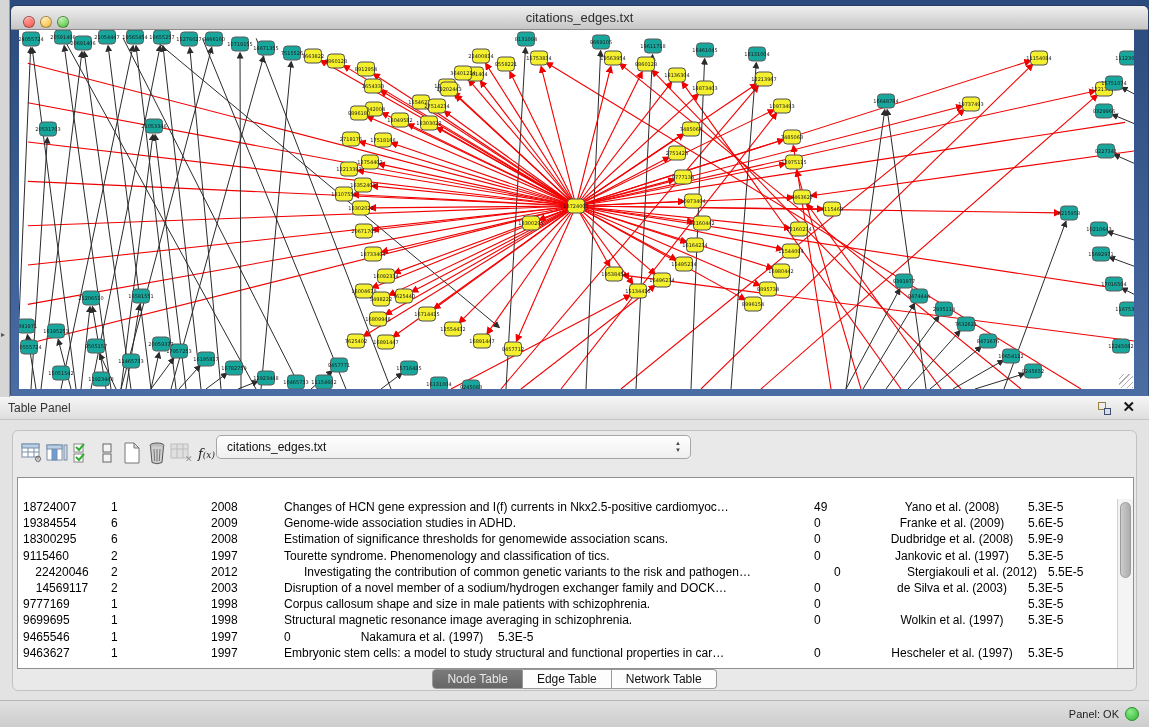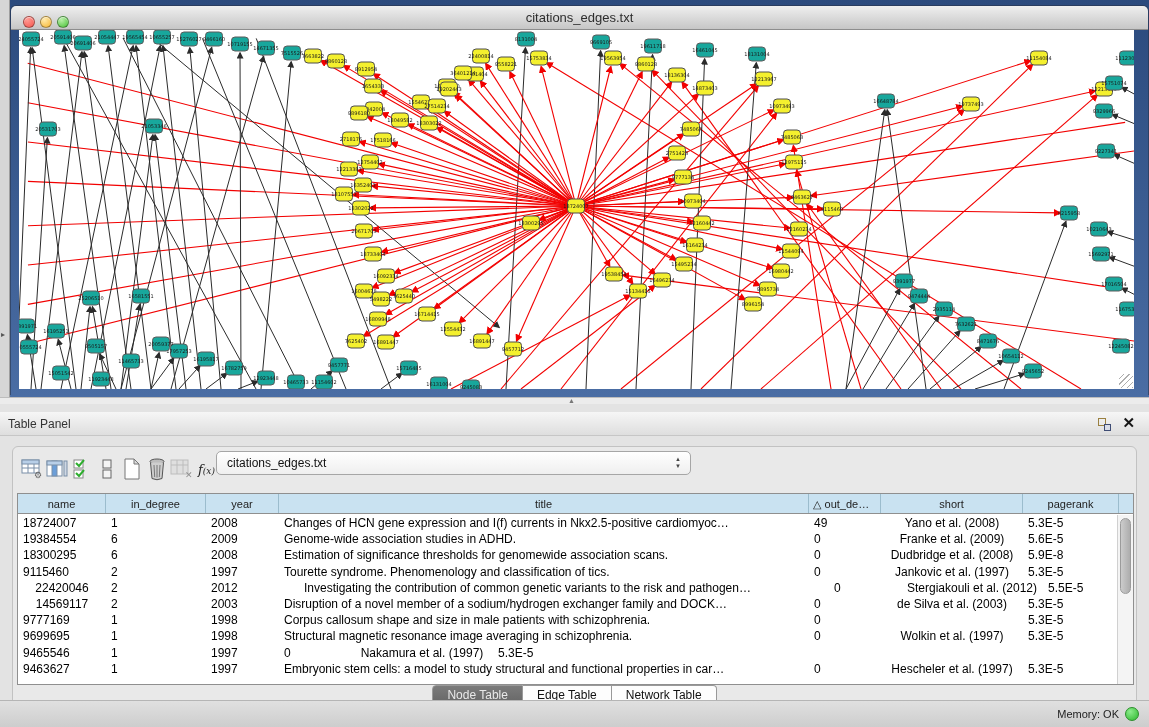--- a/index.html
+++ b/index.html
@@ -34,21 +34,21 @@
   .node-label { font-family:"DejaVu Sans", sans-serif; font-size:5px; fill:#1a1a1a; text-anchor:middle; }
   .grip { position:absolute; right:1px; bottom:1px; width:14px; height:14px;
           background:repeating-linear-gradient(135deg, transparent 0 3px, #9a9a9a 3px 4px); opacity:.8; }
 
   
   .divider { position:absolute; top:397px; left:0; width:1149px; height:7px;
              background:#ececec; border-top:1px solid #bdbdbd; }
   .divider .grip-arrow { position:absolute; left:568px; top:-1px; font-size:7px; color:#777; }
 
   
-  .table-panel { position:absolute; top:412px; left:0; width:1149px; height:296px; background:#e3e3e3; }
+  .table-panel { position:absolute; top:396px; left:0; width:1149px; height:296px; background:#e3e3e3; }
   .panel-header { position:relative; height:24px; background:linear-gradient(#f6f6f6,#dedede);
                   border-bottom:1px solid #c6c6c6; }
   .panel-title { font-size:12px; color:#333; padding-left:8px; line-height:24px; }
   .float-icon { position:absolute; right:38px; top:6px; width:13px; height:13px; }
   .float-icon .sq1 { position:absolute; left:0; top:0; width:8px; height:8px; border:1px solid #9a8040; }
   .float-icon .sq2 { position:absolute; right:0; bottom:0; width:7px; height:7px;
                      border:1px solid #3e4c74; background:#d8dce8; }
   .close-icon { position:absolute; right:14px; top:2px; font-size:15px; font-weight:bold; color:#161616; }
 
   .panel-body { position:absolute; left:12px; top:34px; width:1125px; height:261px;
@@ -850,29 +850,20 @@
           <span class="fx">f<small>(x)</small></span>
         </span>
       </div>
 
       <div class="combo">
         <div class="val">citations_edges.txt</div>
         <div class="arrows">▲<br>▼</div>
       </div>
 
       <div class="tableview">
-        <div class="thead">
-            <div class="th" style="width: 88px;">name</div>
-            <div class="th" style="width: 100px;">in_degree</div>
-            <div class="th" style="width: 73px;">year</div>
-            <div class="th" style="width: 530px;">title</div>
-            <div class="th sorted" style="width: 72px;">△ out_de…</div>
-            <div class="th" style="width: 142px;">short</div>
-            <div class="th" style="width: 96px;">pagerank</div>
-          </div>
         <div class="rows">
             <div class="tr">
               <div class="td" style="width: 88px;">18724007</div>
               <div class="td" style="width: 100px;">1</div>
               <div class="td" style="width: 73px;">2008</div>
               <div class="td" style="width: 530px;">Changes of HCN gene expression and I(f) currents in Nkx2.5-positive cardiomyoc…</div>
               <div class="td" style="width: 72px;">49</div>
               <div class="td center" style="width: 142px;">Yano et al. (2008)</div>
               <div class="td" style="width: 96px;">5.3E-5</div>
             </div>
@@ -885,21 +876,21 @@
               <div class="td center" style="width: 142px;">Franke et al. (2009)</div>
               <div class="td" style="width: 96px;">5.6E-5</div>
             </div>
             <div class="tr">
               <div class="td" style="width: 88px;">18300295</div>
               <div class="td" style="width: 100px;">6</div>
               <div class="td" style="width: 73px;">2008</div>
               <div class="td" style="width: 530px;">Estimation of significance thresholds for genomewide association scans.</div>
               <div class="td" style="width: 72px;">0</div>
               <div class="td center" style="width: 142px;">Dudbridge et al. (2008)</div>
-              <div class="td" style="width: 96px;">5.9E-8</div>
+              <div class="td" style="width: 96px;">5.9E-9</div>
             </div>
             <div class="tr">
               <div class="td" style="width: 88px;">9115460</div>
               <div class="td" style="width: 100px;">2</div>
               <div class="td" style="width: 73px;">1997</div>
               <div class="td" style="width: 530px;">Tourette syndrome. Phenomenology and classification of tics.</div>
               <div class="td" style="width: 72px;">0</div>
               <div class="td center" style="width: 142px;">Jankovic et al. (1997)</div>
               <div class="td" style="width: 96px;">5.3E-5</div>
             </div>
@@ -964,17 +955,17 @@
 
       <div class="tabsbar">
         <span class="seg selected">Node Table</span>
         <span class="seg">Edge Table</span>
         <span class="seg">Network Table</span>
       </div>
     </div>
   </div>
 
   <div class="statusbar">
-    <span class="memory">Memory: OK</span>
+    <span class="memory">Panel: OK</span>
     <span class="memdot"></span>
   </div>
 
 </div>
 
 </body></html>

